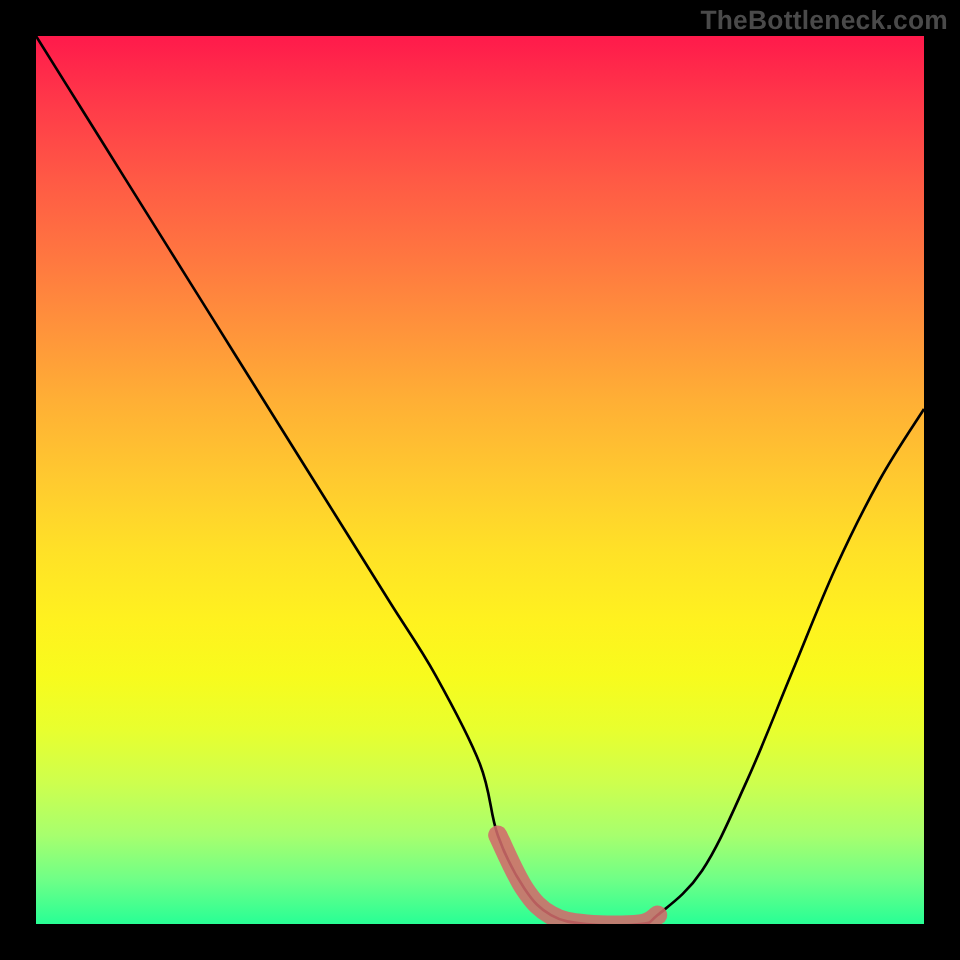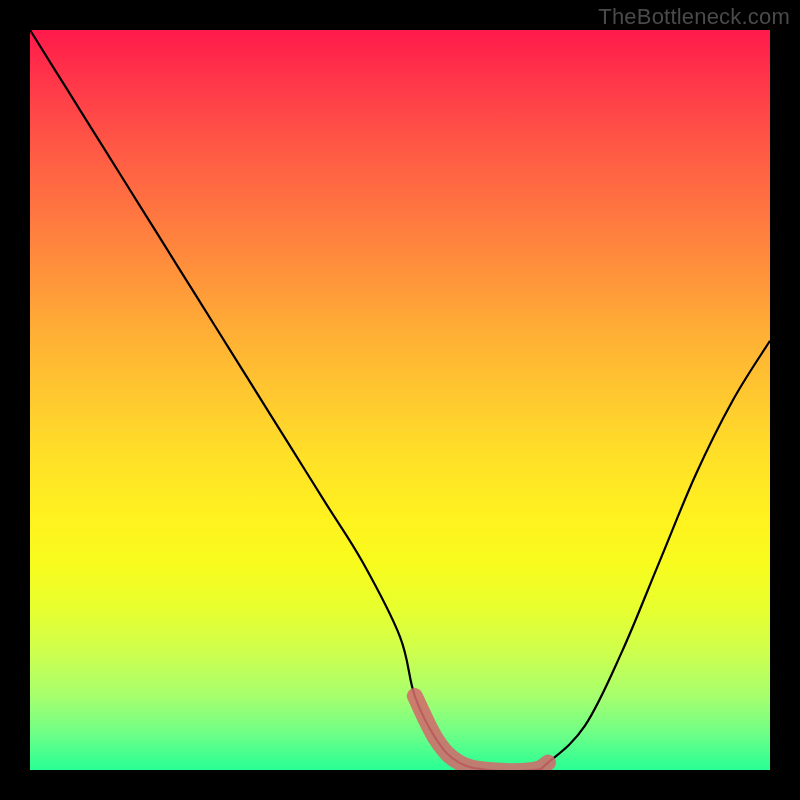--- a/index.html
+++ b/index.html
@@ -16,21 +16,21 @@
     width: 800px;
     height: 800px;
     background: #000;
   }
   .watermark {
     position: absolute;
     top: 4px;
     right: 10px;
     color: #4a4a4a;
     font-size: 22px;
-    font-weight: 400;
+    font-weight: 700;
     letter-spacing: 0.2px;
     z-index: 5;
   }
   .plot-area {
     position: absolute;
     left: 30px;
     top: 30px;
     width: 740px;
     height: 740px;
     overflow: hidden;

